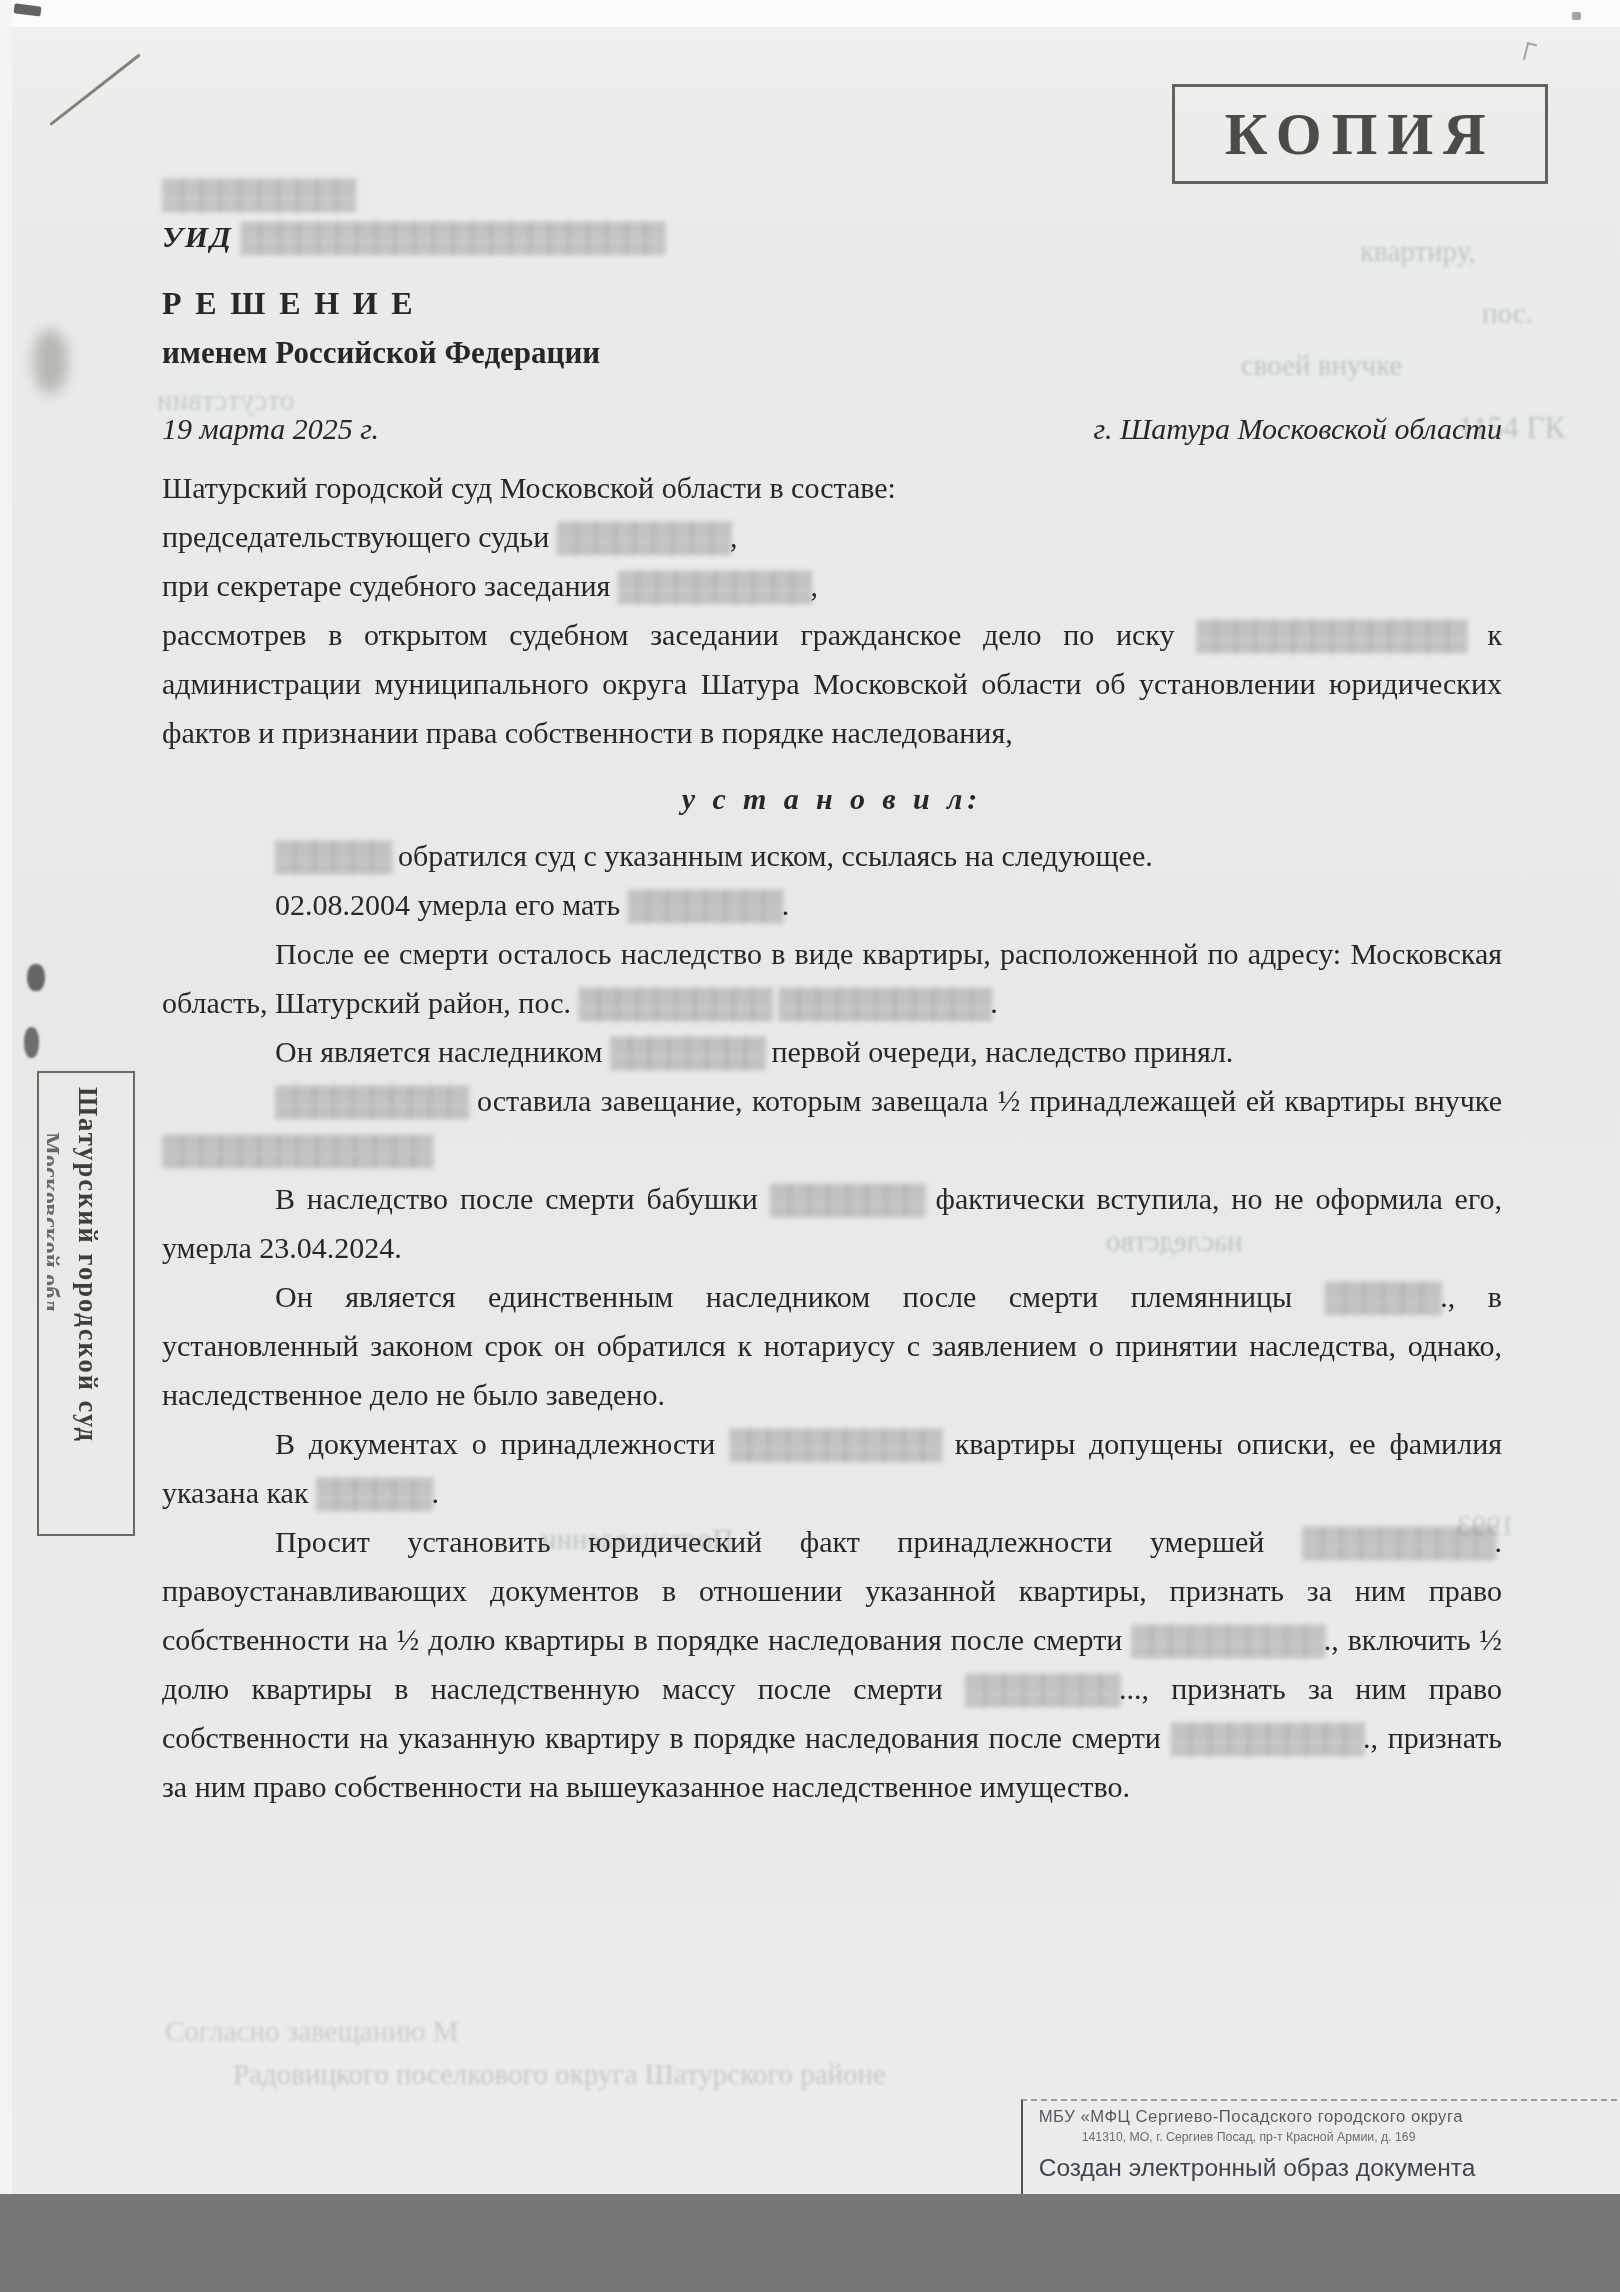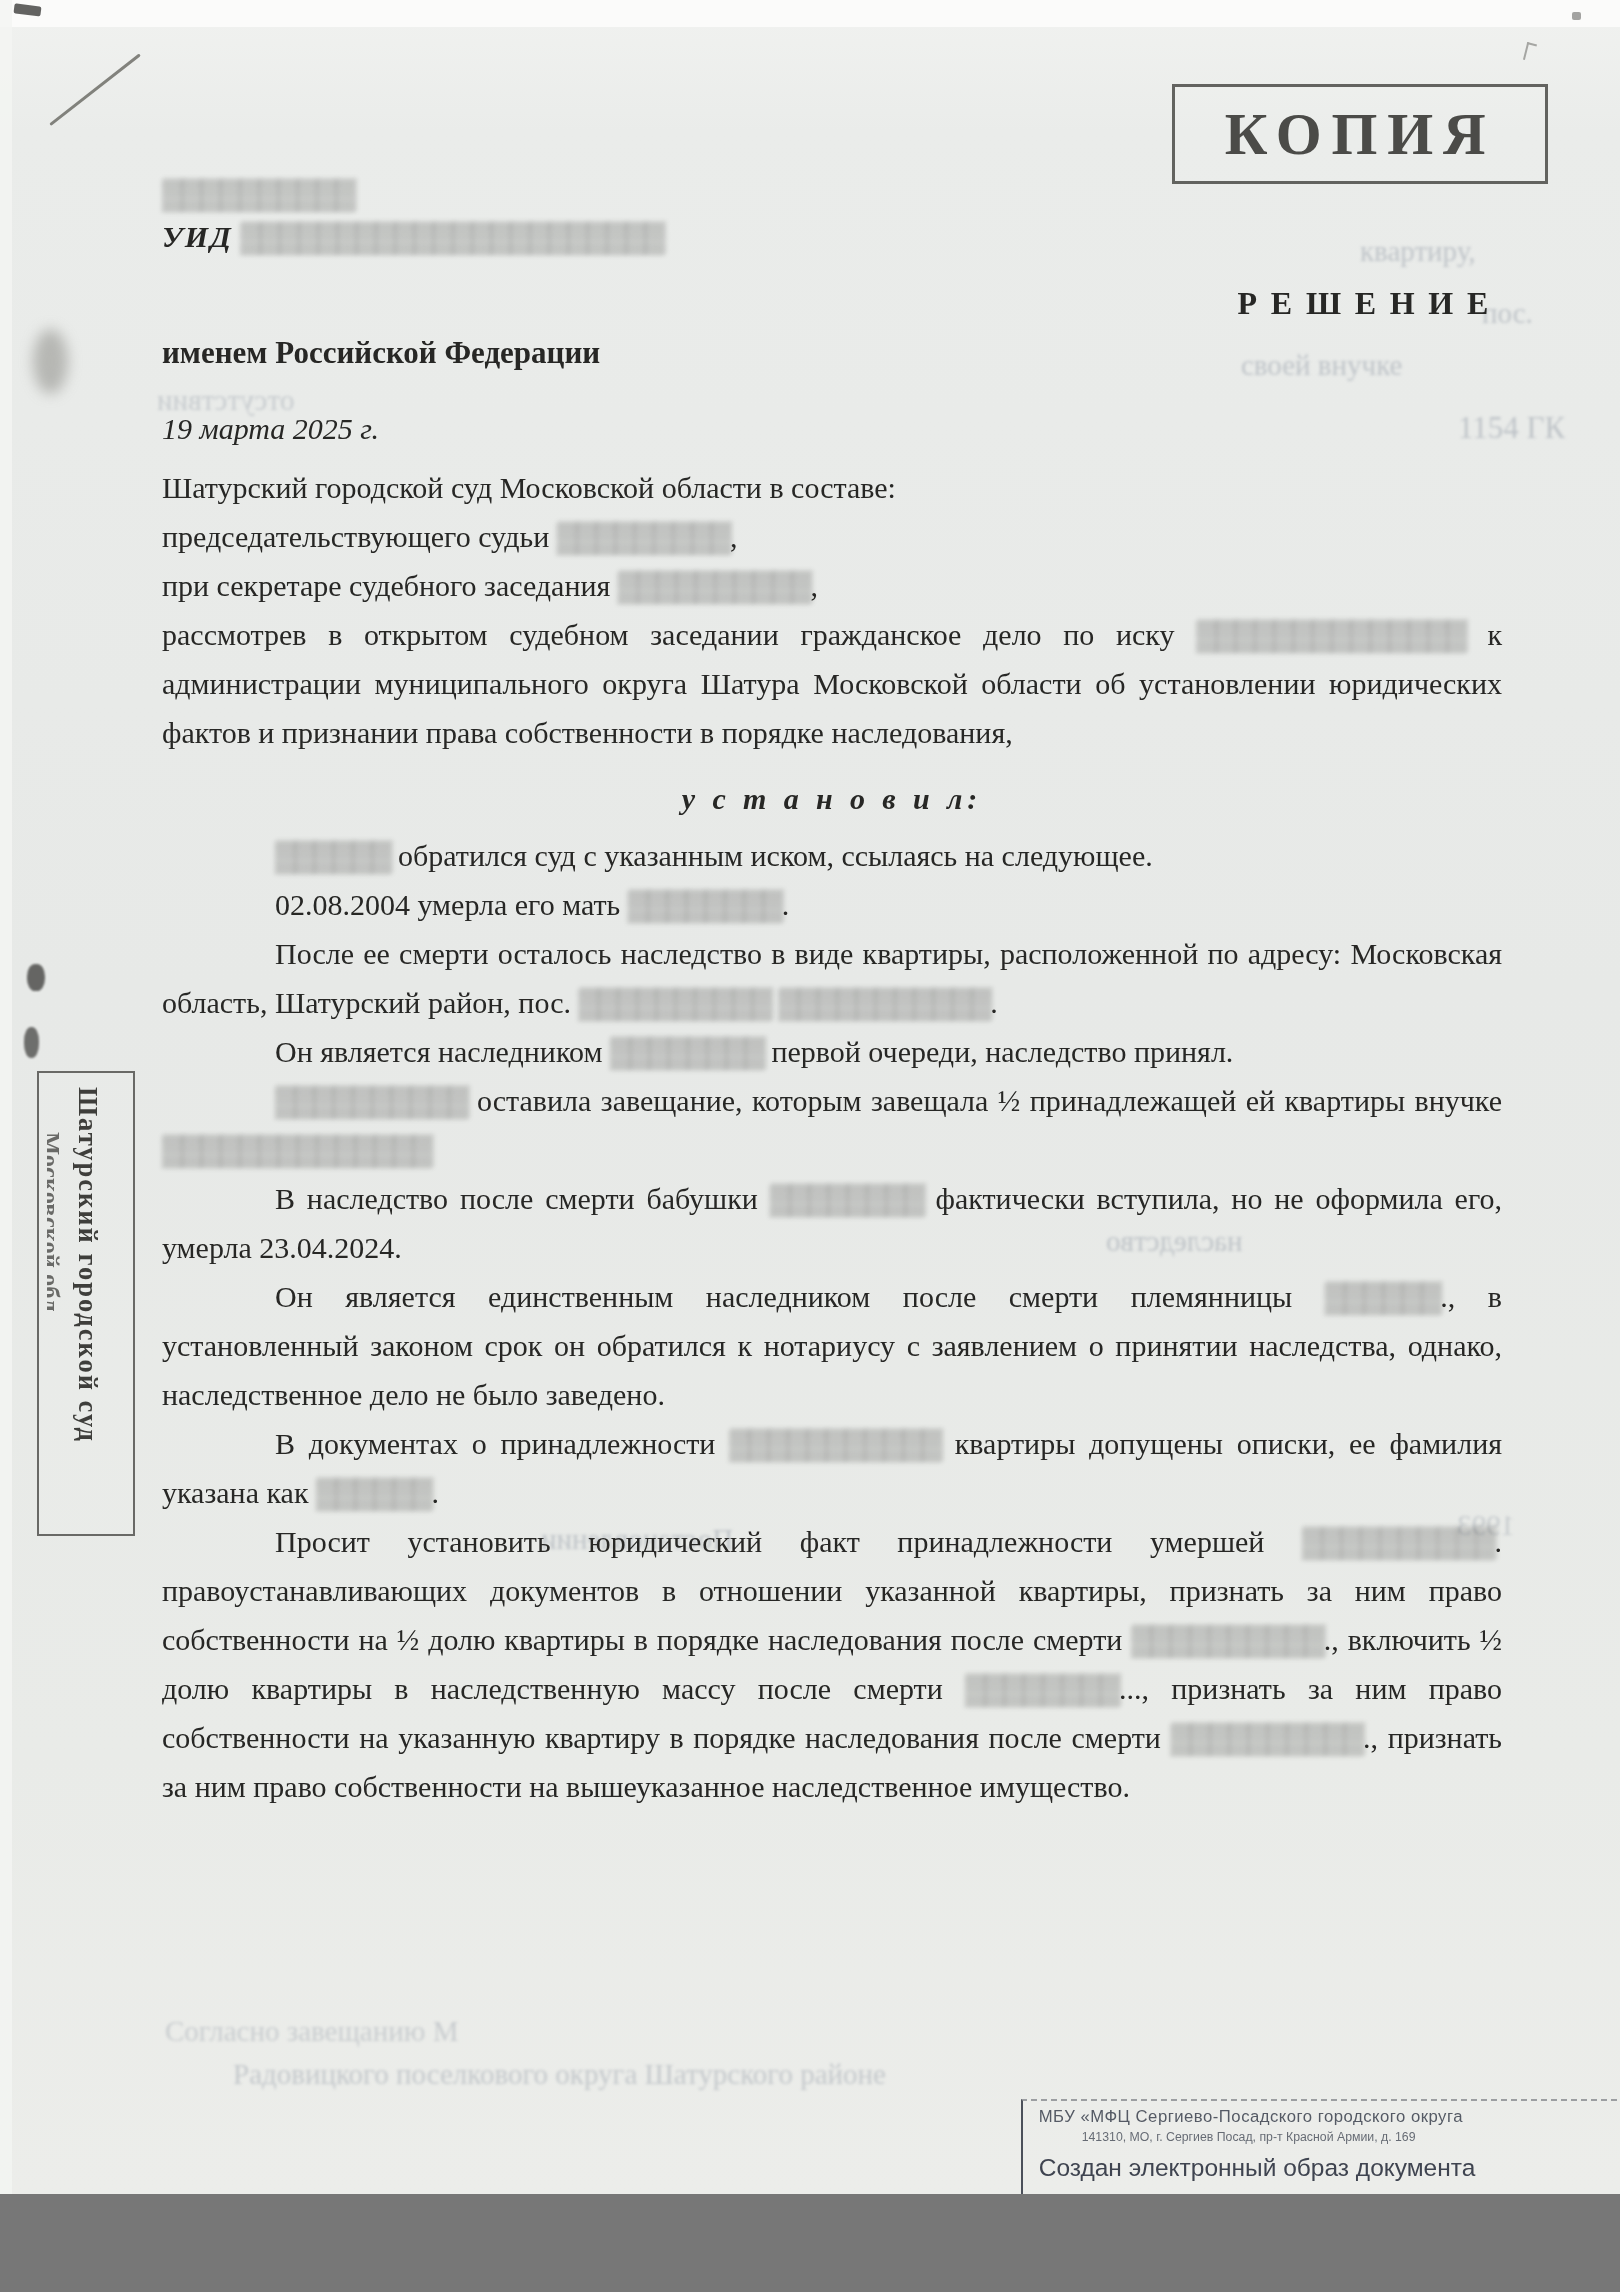--- a/index.html
+++ b/index.html
@@ -38,21 +38,21 @@
   
   .doc{position:absolute;left:162px;top:169px;width:1340px;font-size:30px;line-height:49px;}
   .doc p{margin:0;}
   .line{text-align:left;}
   .just{text-align:justify;}
   .ind{text-indent:113px;}
   .rd{filter:blur(2.5px);opacity:.78;color:#343432;letter-spacing:-2px;}
   .case-line{margin-left:25.5px;height:43px;}
   .uid-line{margin-left:25.5px;height:51px;font-style:italic;font-weight:bold;}
   .uid-lab{font-weight:bold;letter-spacing:2px;}
-  .title{text-align:right;font-weight:bold;font-size:32px;letter-spacing:13.7px;margin-top:15.7px !important;}
+  .title{text-align:left;font-weight:bold;font-size:32px;letter-spacing:13.7px;margin-top:15.7px !important;}
   .subtitle{font-weight:bold;font-size:31px;}
   .dateline{display:flex;justify-content:space-between;margin-top:27.4px !important;margin-bottom:9.8px !important;font-style:italic;gap:30px;}
   .ustanovil{text-align:center;font-weight:bold;font-style:italic;letter-spacing:4.9px;margin-top:17.6px !important;margin-bottom:7.8px !important;}
   
   .side-stamp{position:absolute;left:37px;top:1071px;width:94px;height:461px;border:2.9px solid rgba(72,72,69,.8);
       overflow:hidden;background:rgba(255,255,255,.05);}
   .side-stamp .v1{position:absolute;left:33px;top:13.7px;writing-mode:vertical-rl;font-size:26.5px;font-weight:bold;
       color:#3e3e3b;letter-spacing:2px;white-space:nowrap;}
   .side-stamp .v2{position:absolute;left:7.8px;top:59px;writing-mode:vertical-rl;font-size:24.5px;font-weight:bold;
       color:#4a4a47;opacity:.8;white-space:nowrap;width:17.6px;overflow:hidden;}
@@ -102,20 +102,21 @@
 
   <div class="doc">
     <p class="case-line"><span class="rd">▒▒▒▒▒▒▒▒▒▒</span></p>
     <p class="uid-line"><span class="uid-lab">УИД</span> <span class="rd">▒▒▒▒▒▒▒▒▒▒▒▒▒▒▒▒▒▒▒▒▒▒</span></p>
 
     <p class="title">РЕШЕНИЕ</p>
     <p class="subtitle">именем Российской Федерации</p>
 
     <p class="dateline">
       <span>19 марта 2025 г.</span>
+      <span>г. Шатура Московской области</span>
     </p>
 
     <p class="line"><span>Шатурский городской суд Московской области в составе:</span></p>
     <p class="line"><span>председательствующего судьи</span> <span class="rd">▒▒▒▒▒▒▒▒▒</span><span>,</span></p>
     <p class="line"><span>при секретаре судебного заседания</span> <span class="rd">▒▒▒▒▒▒▒▒▒▒</span><span>,</span></p>
 
     <p class="just"><span>рассмотрев в открытом судебном заседании гражданское дело по иску</span> <span class="rd">▒▒▒▒▒▒▒▒▒▒▒▒▒▒</span> <span>к администрации муниципального округа Шатура Московской области об установлении юридических фактов и признании права собственности в порядке наследования,</span></p>
 
     <p class="ustanovil">у с т а н о в и л:</p>
 

